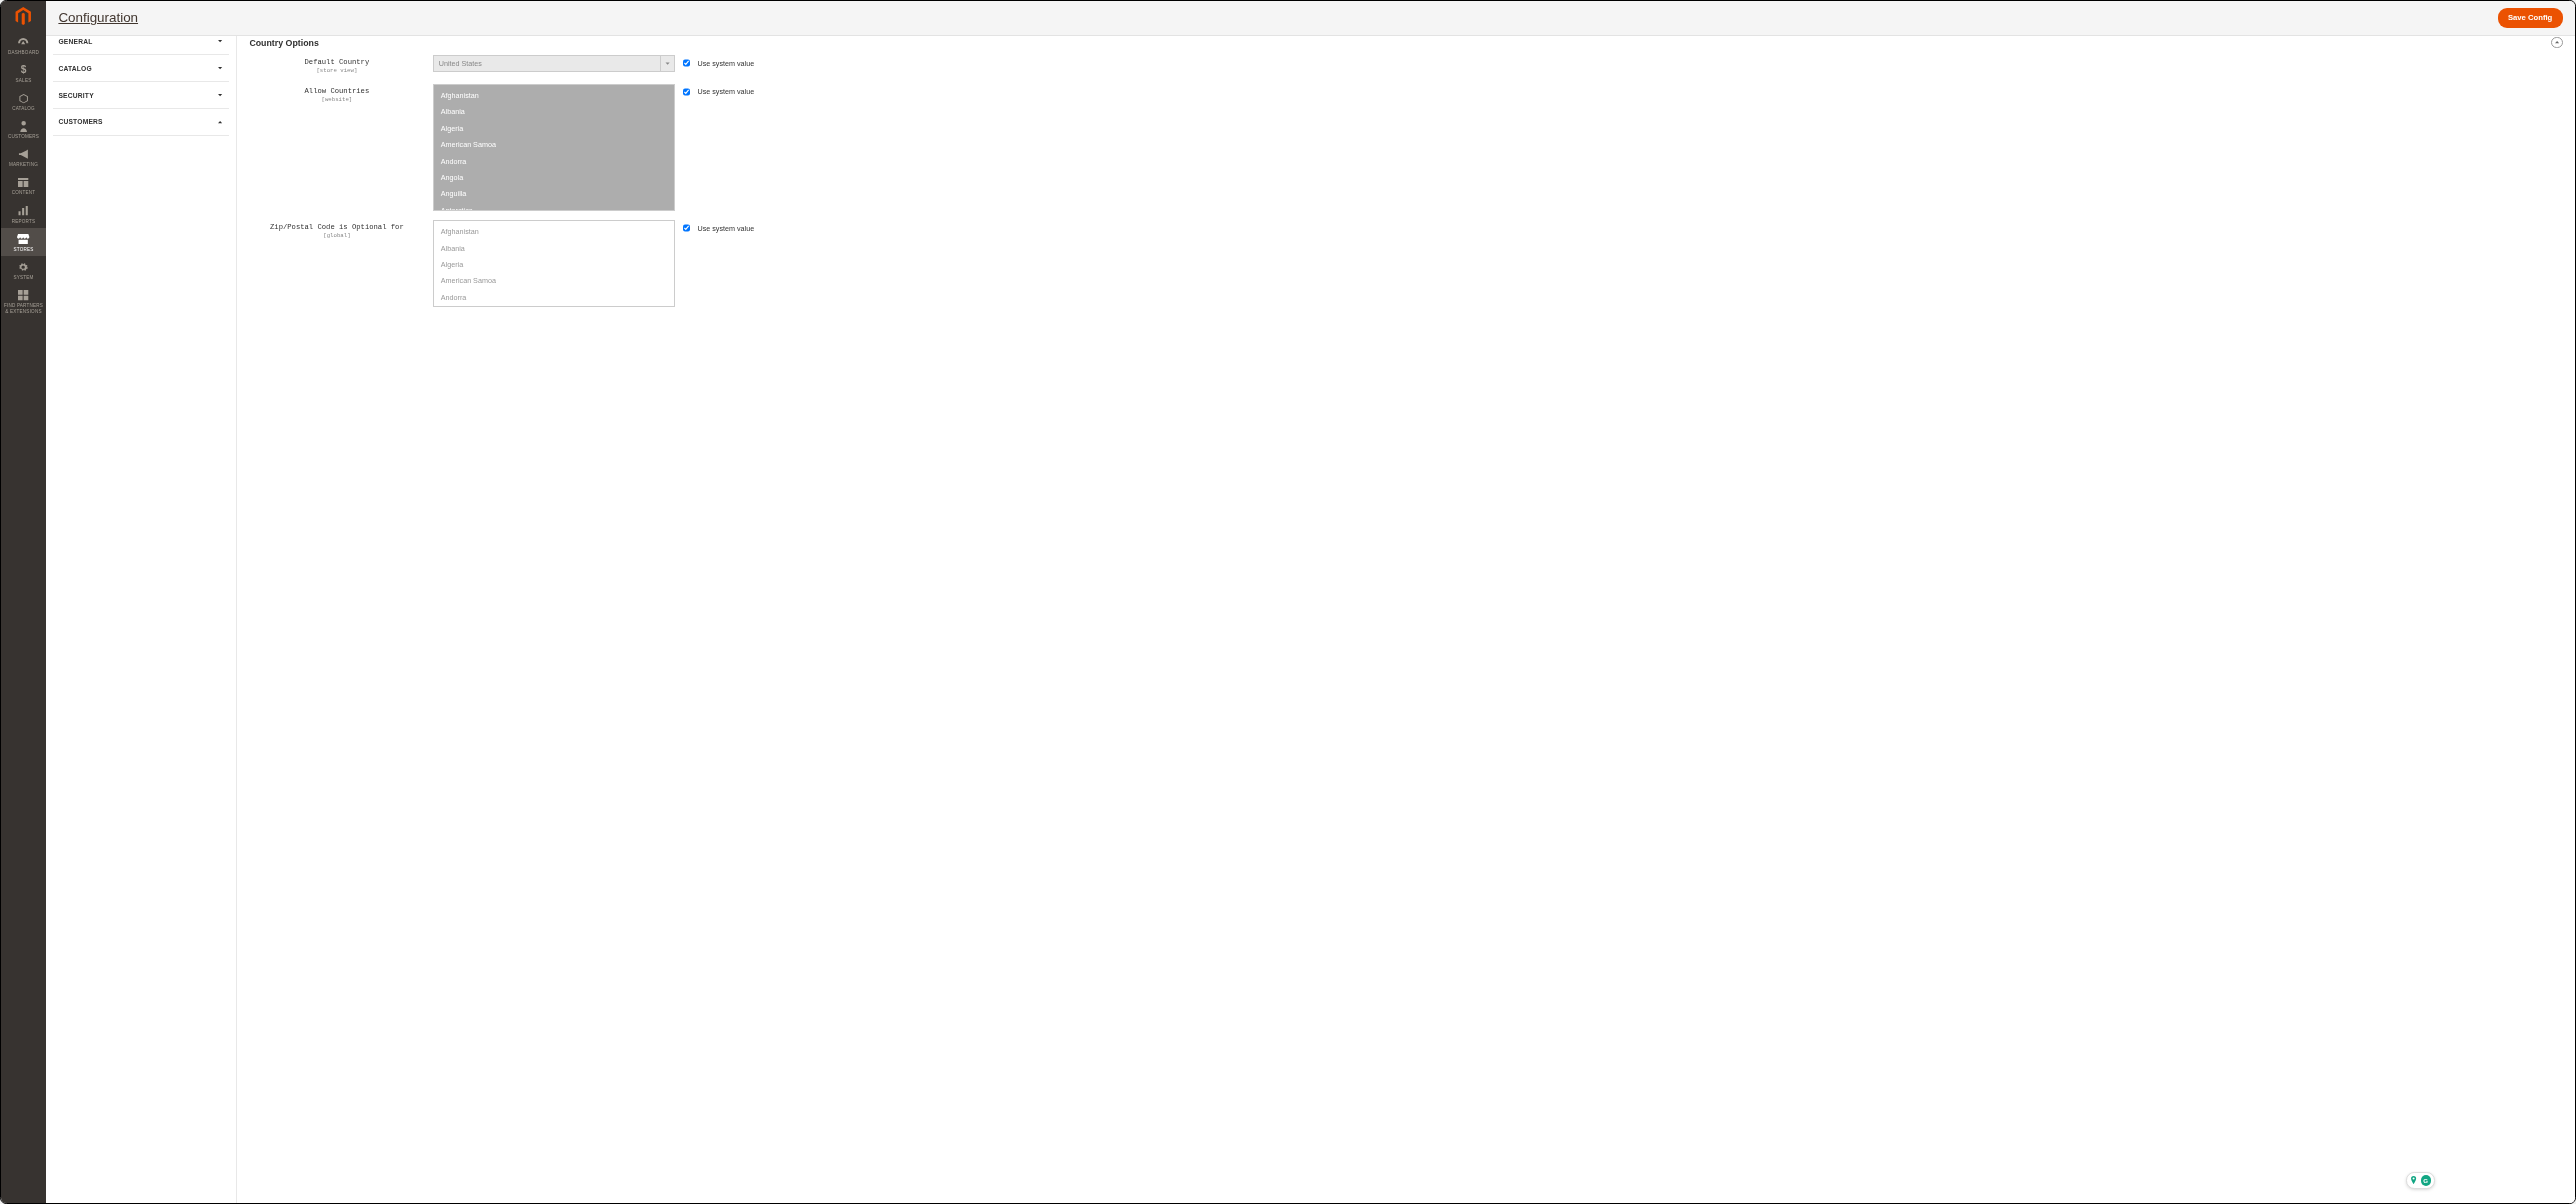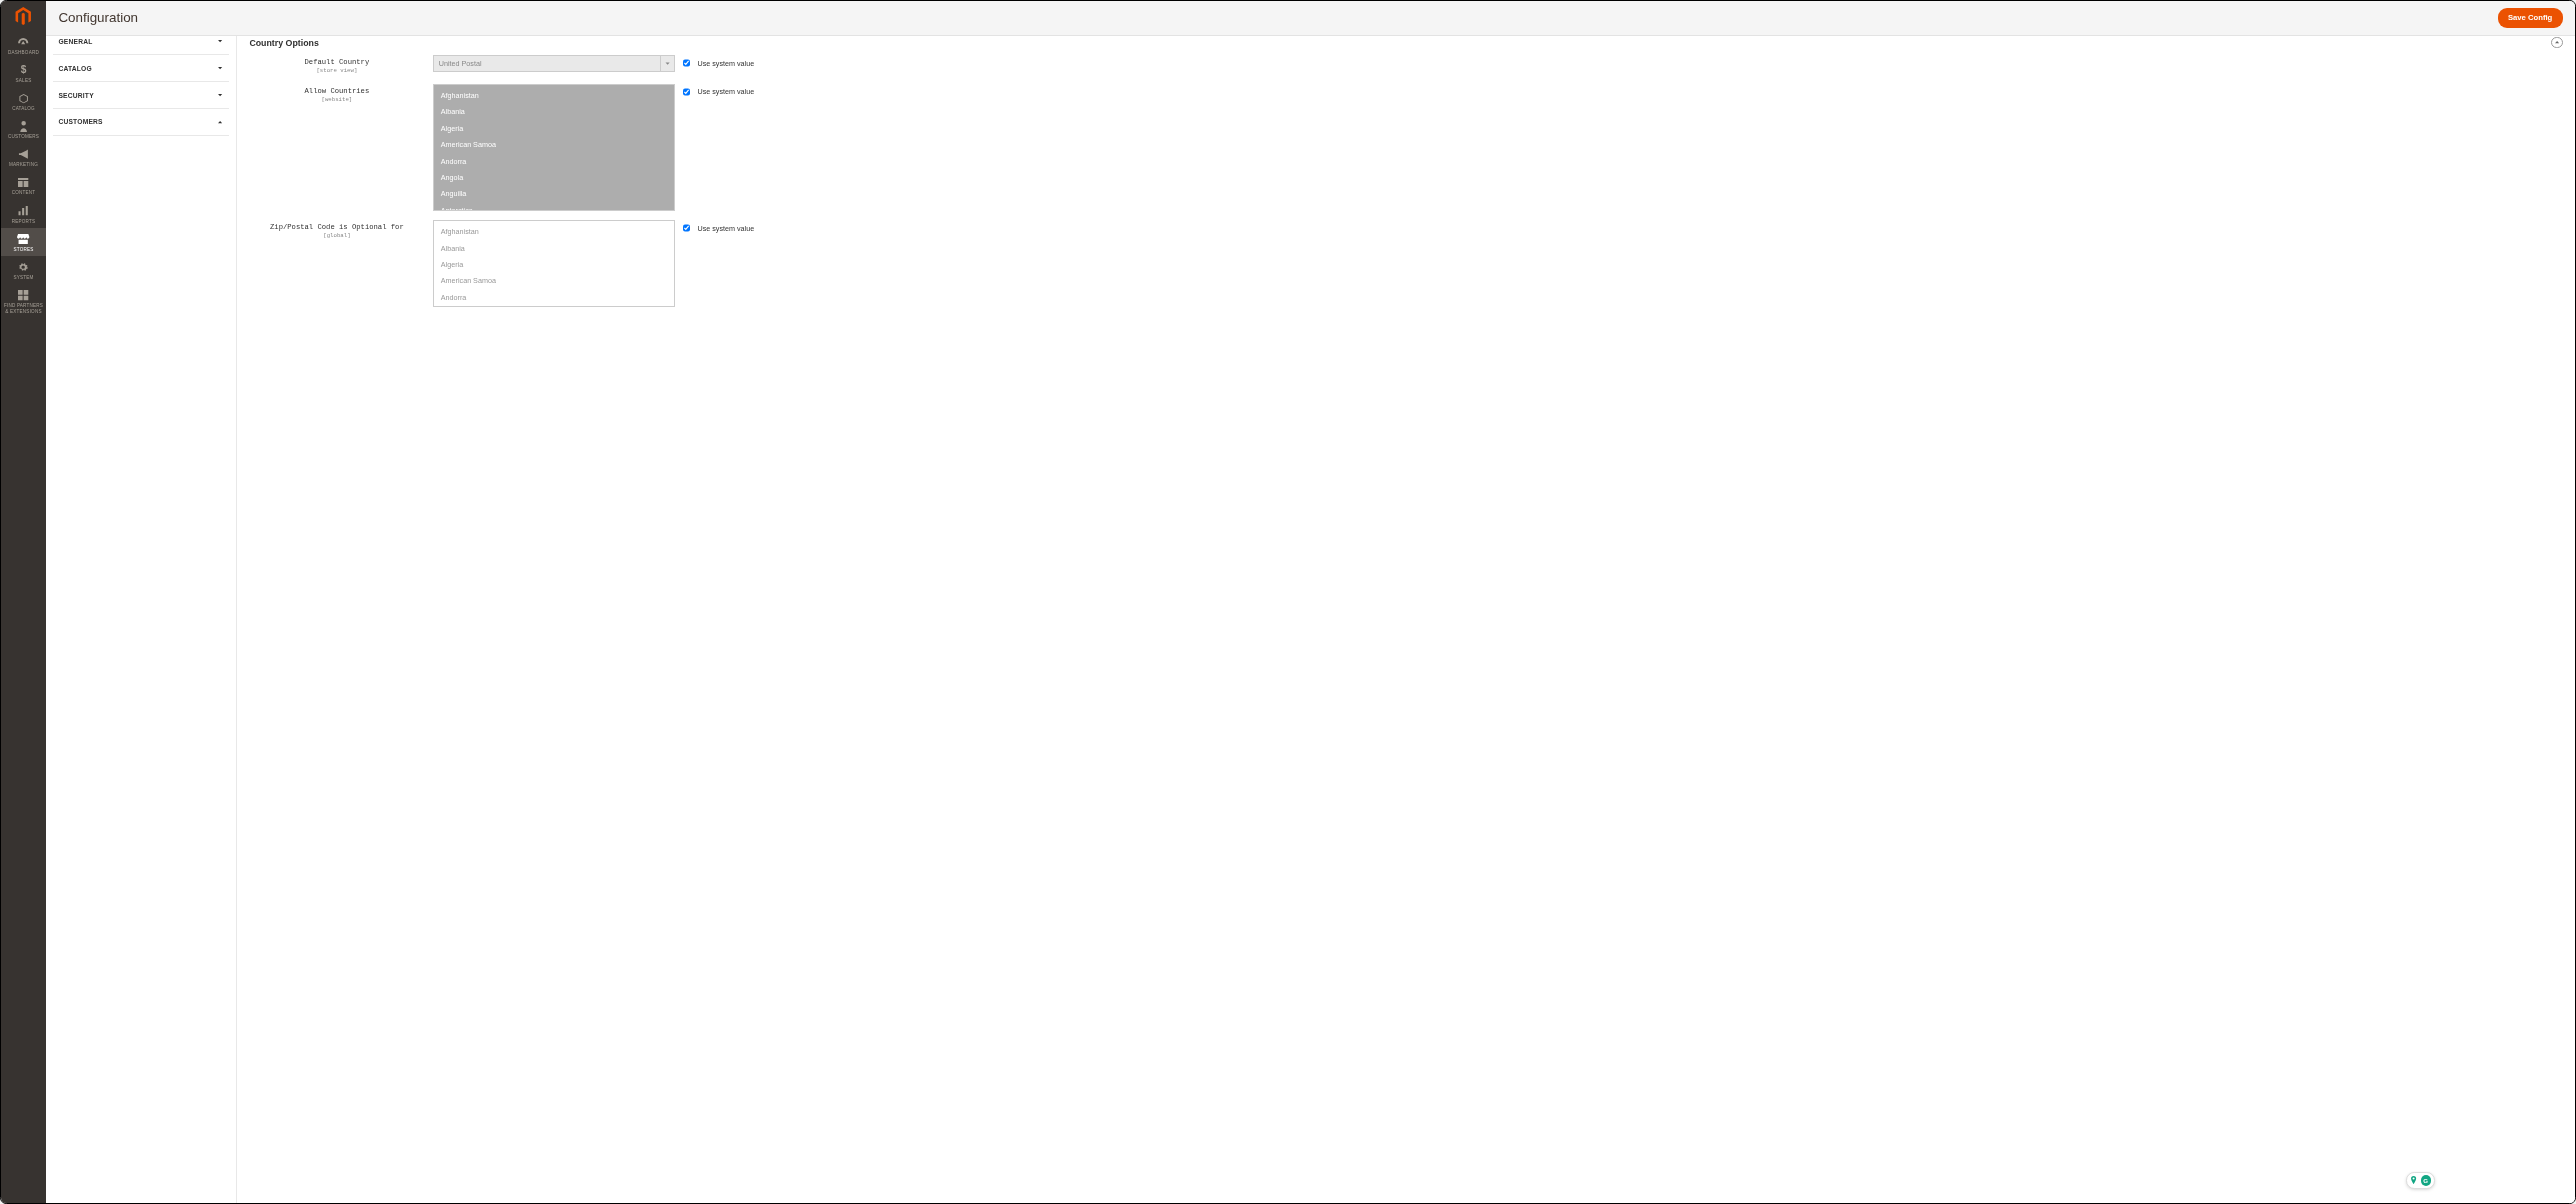--- a/index.html
+++ b/index.html
@@ -74,20 +74,21 @@
       align-items: center;
       justify-content: space-between;
       padding: 7.2px 12.4px;
       background: #f5f5f5;
       border-bottom: 0.5px solid #e3e3e3;
     }
     .page-title {
       font-size: 13.4px;
       font-weight: 300;
       color: #41362f;
+      text-decoration: underline;
     }
     .btn-save {
       background: #eb5202;
       color: #fff;
       border: none;
       padding: 5.2px 10.3px;
       font-size: 7.7px;
       font-weight: 600;
       cursor: pointer;
       border-radius: 9px;
@@ -425,21 +426,21 @@
           </span>
         </div>
 
         <div class="field-row">
           <div class="field-label-col">
             <span class="field-label">Default Country</span>
             <span class="field-scope">[store view]</span>
           </div>
           <div class="field-control-col">
             <div class="select-control">
-              <span>United Postal</span>
+              <span>United States</span>
               <span class="select-arrow">
                   <svg width="5.2" height="5.2" viewBox="0 0 10 10">
                     <path fill="#888" d="M1 3l4 4 4-4z"></path>
                   </svg>
                 </span>
             </div>
           </div>
           <div class="field-extra-col">
             <label class="checkbox-wrap">
               <input type="checkbox" checked="" style="">

